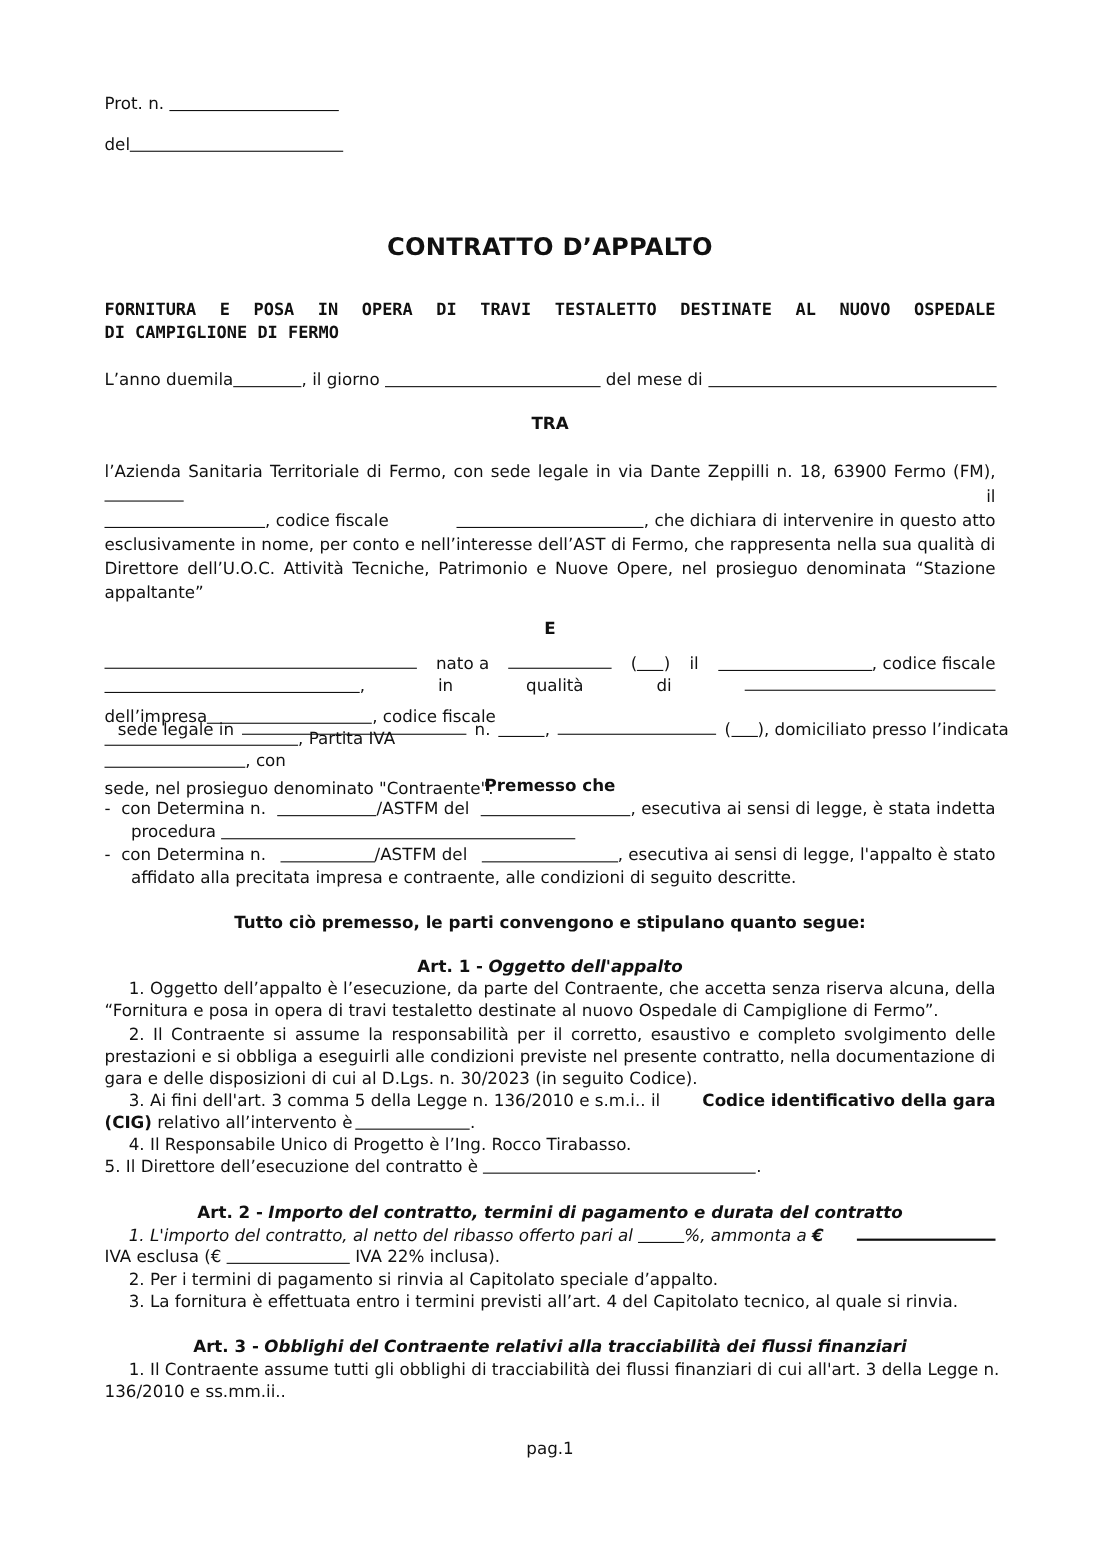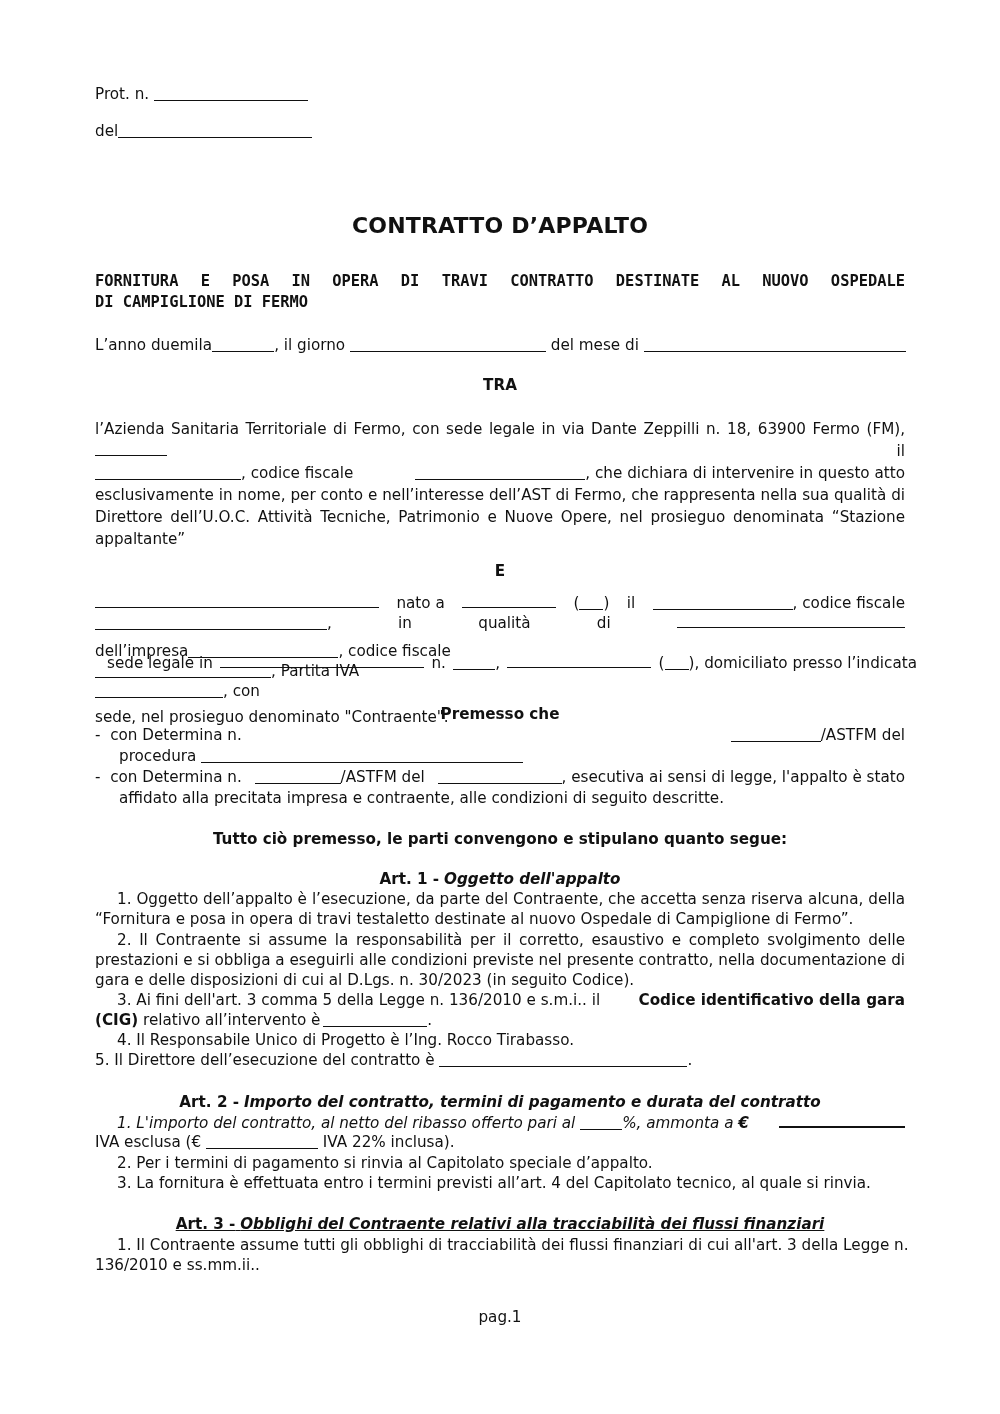--- a/index.html
+++ b/index.html
@@ -27,21 +27,21 @@
   <span>Prot. n.</span>
   <span class="u" style="width:154px;"></span>
 </div>
 <div class="abs" style="left:95px;top:121px;line-height:20px;">
   <span>del</span><span class="u" style="width:194px;"></span>
 </div>
 
 <div class="title">CONTRATTO D’APPALTO</div>
 
 <div class="mono" style="top:271px;">
-  <span class="l1">FORNITURA E POSA IN OPERA DI TRAVI CONTRATTO DESTINATE AL NUOVO OSPEDALE</span>
+  <span class="l1">FORNITURA E POSA IN OPERA DI TRAVI TESTALETTO DESTINATE AL NUOVO OSPEDALE</span>
   <span class="l2">DI CAMPIGLIONE DI FERMO</span>
 </div>
 
 <div class="line" style="top:335px;">
   <span>L’anno duemila</span><span class="u" style="width:62px;"></span><span>, il giorno</span>
   <span class="u" style="width:196px;"></span>
   <span>del mese di</span>
   <span class="u" style="width:262px;"></span>
 </div>
 
@@ -89,20 +89,21 @@
   <span><span class="u" style="width:42px;"></span><span>,</span></span>
   <span class="u" style="width:144px;"></span>
   <span><span>(</span><span class="u" style="width:24px;"></span><span>), domiciliato presso l’indicata</span></span>
 </div>
 <div class="line" style="top:675px;margin-top:32px;">sede, nel prosieguo denominato "Contraente".</div>
 
 <div class="line center b" style="top:704px;">Premesso che</div>
 <div class="line flex" style="top:725px;">
   <span style="white-space:pre;">-  con Determina n.</span>
   <span><span class="u" style="width:90px;"></span><span>/ASTFM del</span></span>
+  <span><span class="u" style="width:136px;"></span><span>, esecutiva ai sensi di legge, è stata indetta</span></span>
 </div>
 <div class="line" style="top:746px;padding-left:24px;">
   <span>procedura</span>
   <span class="u" style="width:322px;"></span>
 </div>
 <div class="line flex" style="top:767px;">
   <span style="white-space:pre;">-  con Determina n.</span>
   <span><span class="u" style="width:86px;"></span><span>/ASTFM del</span></span>
   <span><span class="u" style="width:124px;"></span><span>, esecutiva ai sensi di legge, l'appalto è stato</span></span>
 </div>
@@ -143,20 +144,20 @@
   <span class="u" style="width:126px;border-bottom-width:2px;"></span>
 </div>
 <div class="line" style="top:1132px;">
   <span>IVA esclusa (€</span>
   <span class="u" style="width:112px;"></span>
   <span>IVA 22% inclusa).</span>
 </div>
 <div class="line" style="top:1153px;padding-left:22px;">2. Per i termini di pagamento si rinvia al Capitolato speciale d’appalto.</div>
 <div class="line" style="top:1173px;padding-left:22px;">3. La fornitura è effettuata entro i termini previsti all’art. 4 del Capitolato tecnico, al quale si rinvia.</div>
 
-<div class="line center" style="top:1214px;text-decoration:underline;">
+<div class="line center" style="top:1214px;">
   <span class="b">Art. 3 -</span>
   <span class="bi">Obblighi del Contraente relativi alla tracciabilità dei flussi finanziari</span>
 </div>
 <div class="line just" style="top:1235px;padding-left:22px;width:788px;">1. Il Contraente assume tutti gli obblighi di tracciabilità dei flussi finanziari di cui all'art. 3 della Legge n.</div>
 <div class="line" style="top:1255px;">136/2010 e ss.mm.ii..</div>
 
 <div class="line center" style="top:1307px;">pag.1</div>
 
 </body></html>

